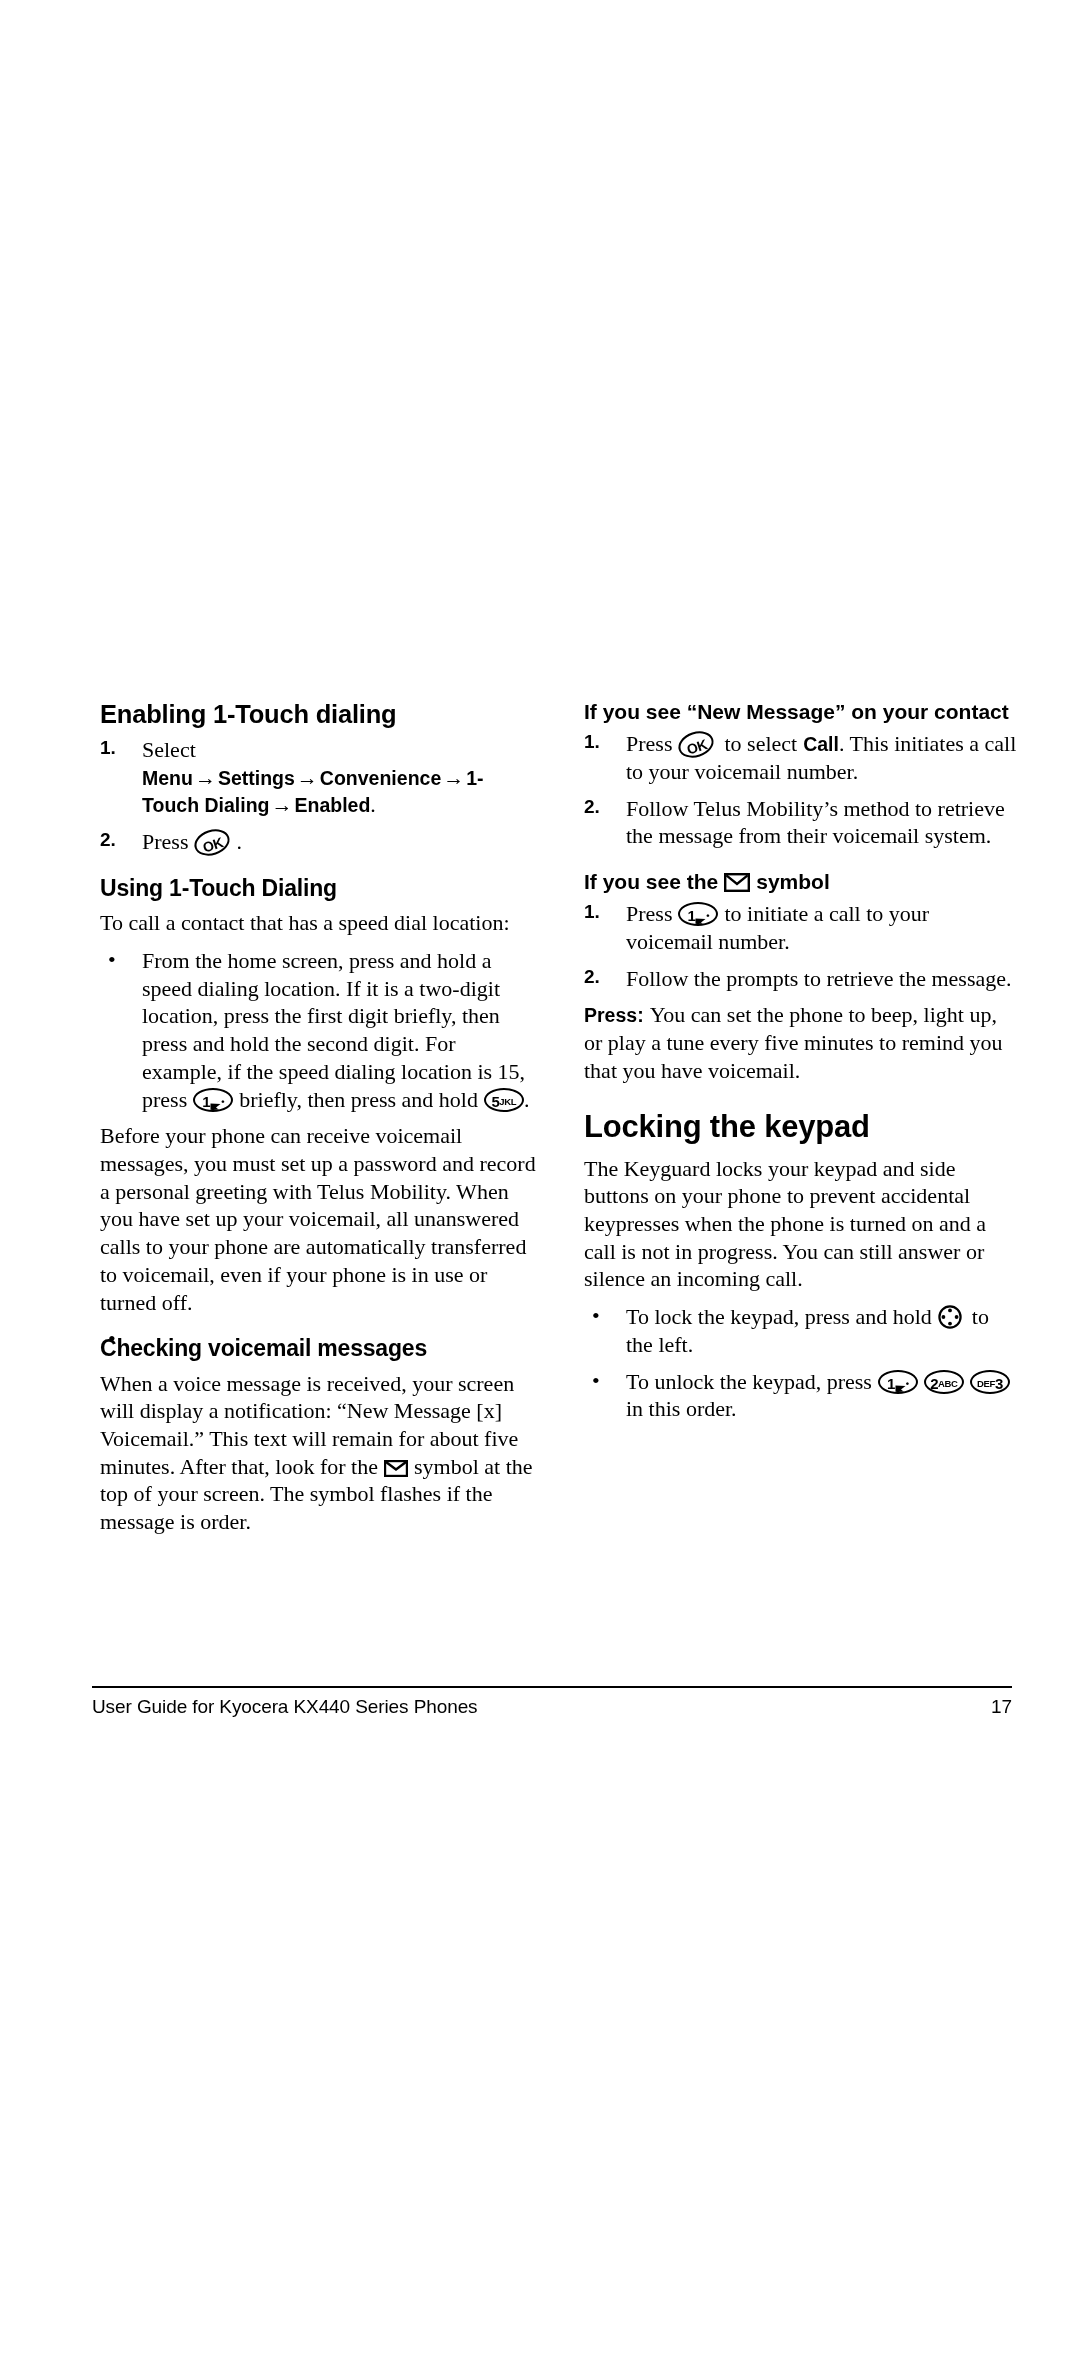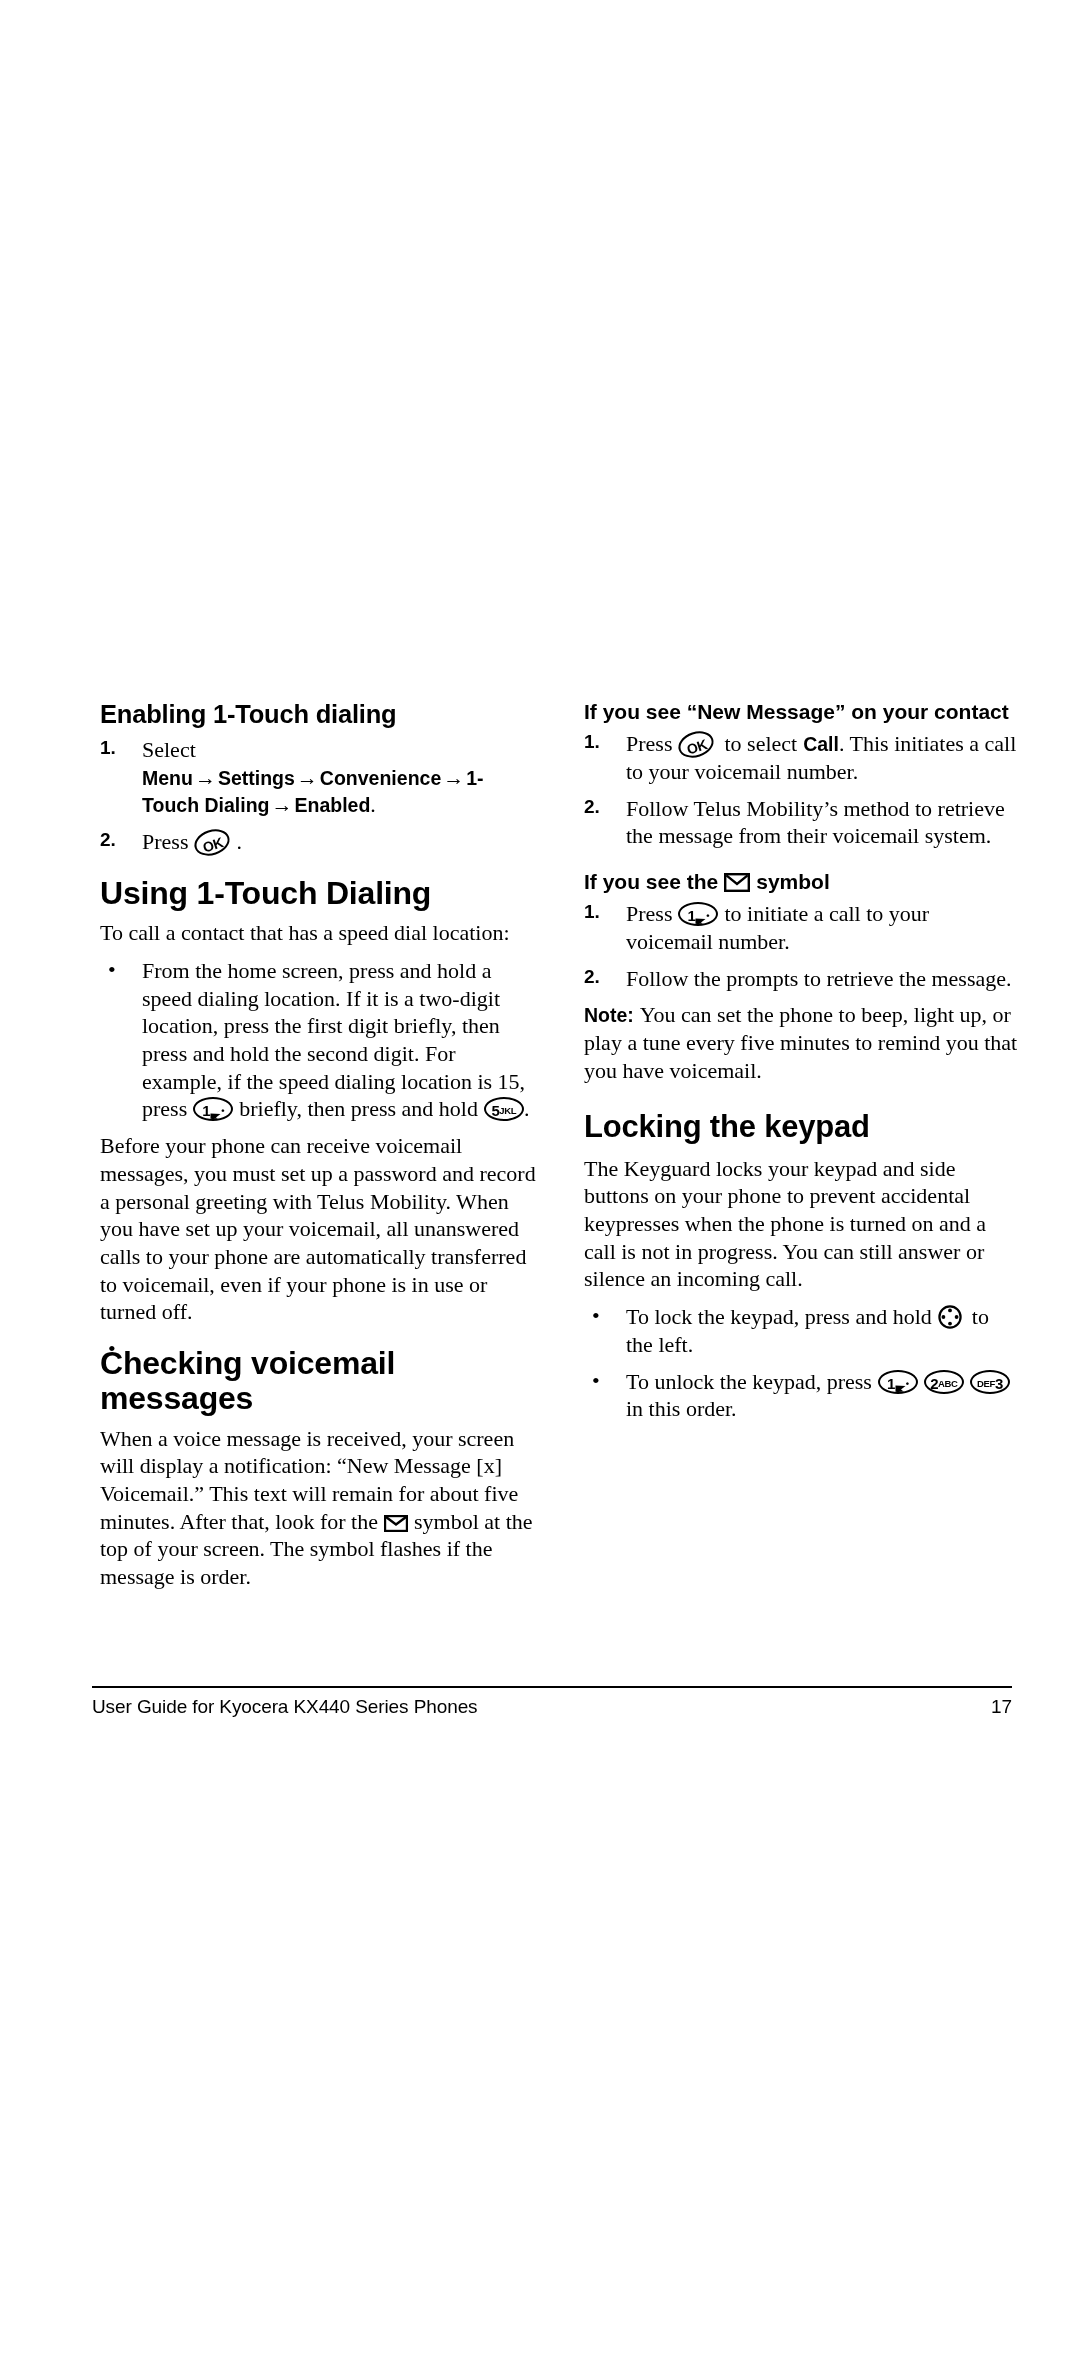--- a/index.html
+++ b/index.html
@@ -52,21 +52,21 @@
     letter-spacing: -0.2px;
     margin: 0 0 8px 0;
     padding: 0;
   }
   h2.section-title.big {
     font-size: 31px;
     margin-top: 26px;
     margin-bottom: 10px;
   }
   h2.section-title.mid {
-    font-size: 32px;
+    font-size: 23px;
     margin-top: 20px;
     margin-bottom: 8px;
   }
   h3.sub-title {
     font-family: "Liberation Sans", sans-serif;
     font-weight: bold;
     font-size: 21px;
     line-height: 1.15;
     margin: 0 0 6px 0;
     padding: 0;
@@ -306,21 +306,21 @@
           <li>
             <span class="num">1.</span><span>Press</span><span class="sp"></span><span class="key key-oval"><span class="kd">1</span><span class="vm-glyph"><svg viewBox="0 0 11 9" width="11" height="9">
                     <path d="M0.5 0.5 L10.5 1 L6 4.5 L10 7.5 L0.5 8.5 Z" fill="#000"></path>
                   </svg></span><span class="kl">•</span></span><span class="sp"></span><span>to initiate a call to your voicemail number.</span>
           </li>
           <li>
             <span class="num">2.</span><span>Follow the prompts to retrieve the message.</span>
           </li>
         </ol>
 
-        <p class="body"><span class="note-lead">Note:</span><span class="sp"></span><span>You can set the phone to beep, light up, or play a tune every five minutes to remind you that you have voicemail.</span></p>
+        <p class="body"><span class="note-lead">Press:</span><span class="sp"></span><span>You can set the phone to beep, light up, or play a tune every five minutes to remind you that you have voicemail.</span></p>
 
         <h2 class="section-title big">Locking the keypad</h2>
 
         <p class="body">The Keyguard locks your keypad and side buttons on your phone to prevent accidental keypresses when the phone is turned on and a call is not in progress. You can still answer or silence an incoming call.</p>
 
         <ul class="bullets">
           <li>
             <span class="dot">•</span><span>To lock the keypad, press and hold</span><span class="sp"></span><span class="nav-key"><svg viewBox="0 0 24 24" width="24" height="24">
                   <circle cx="12" cy="12" r="10.6" fill="#fff" stroke="#000" stroke-width="2.2"></circle>
                   <circle cx="12" cy="5.4" r="1.9" fill="#000"></circle>

